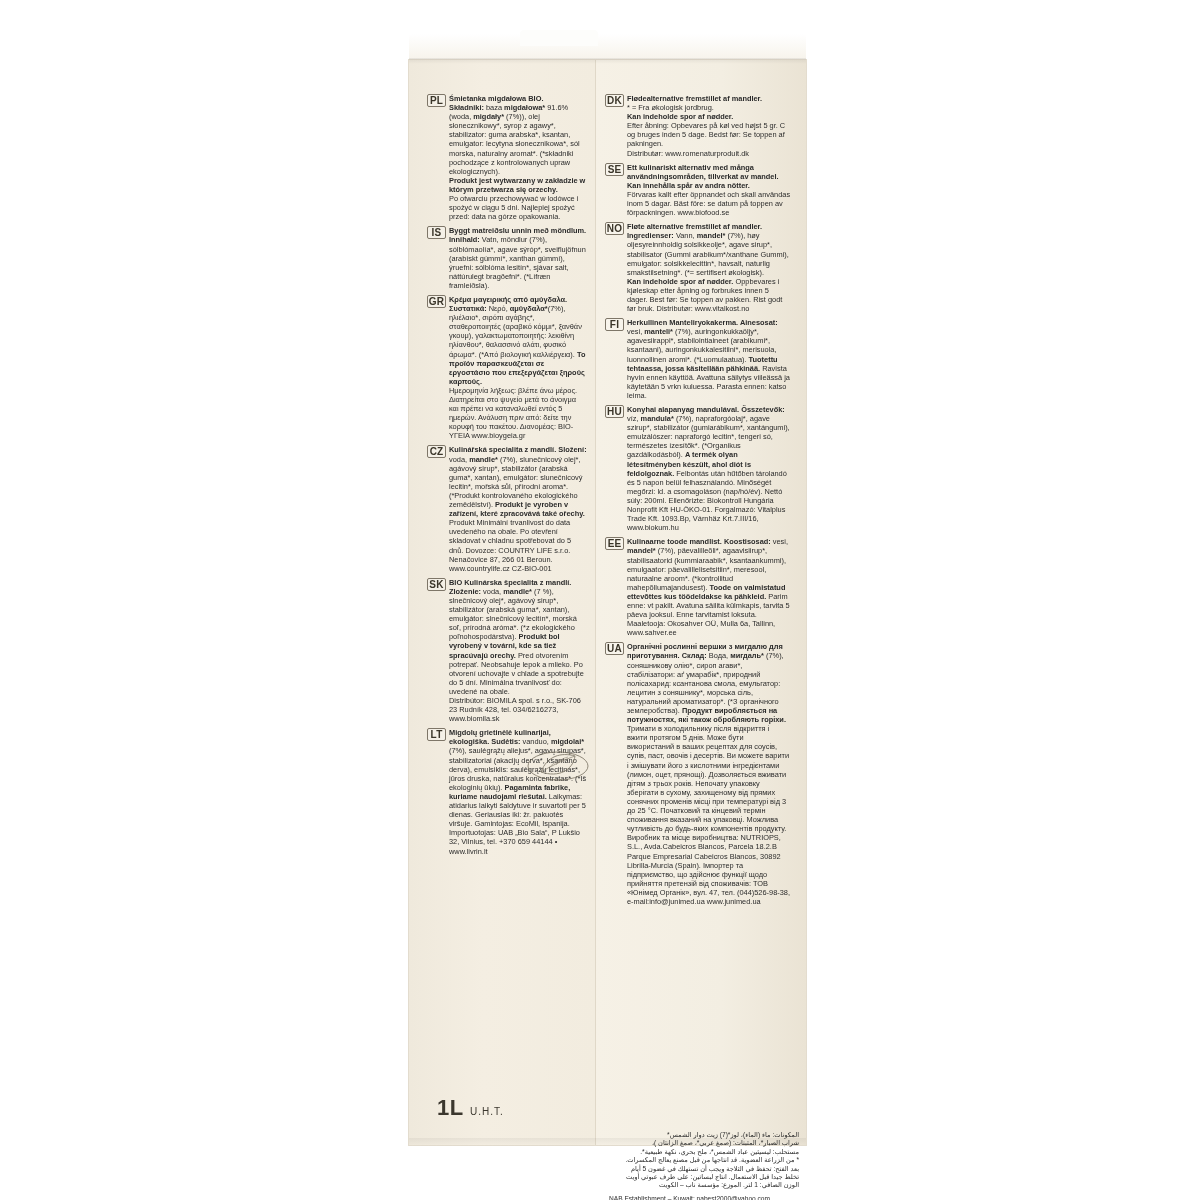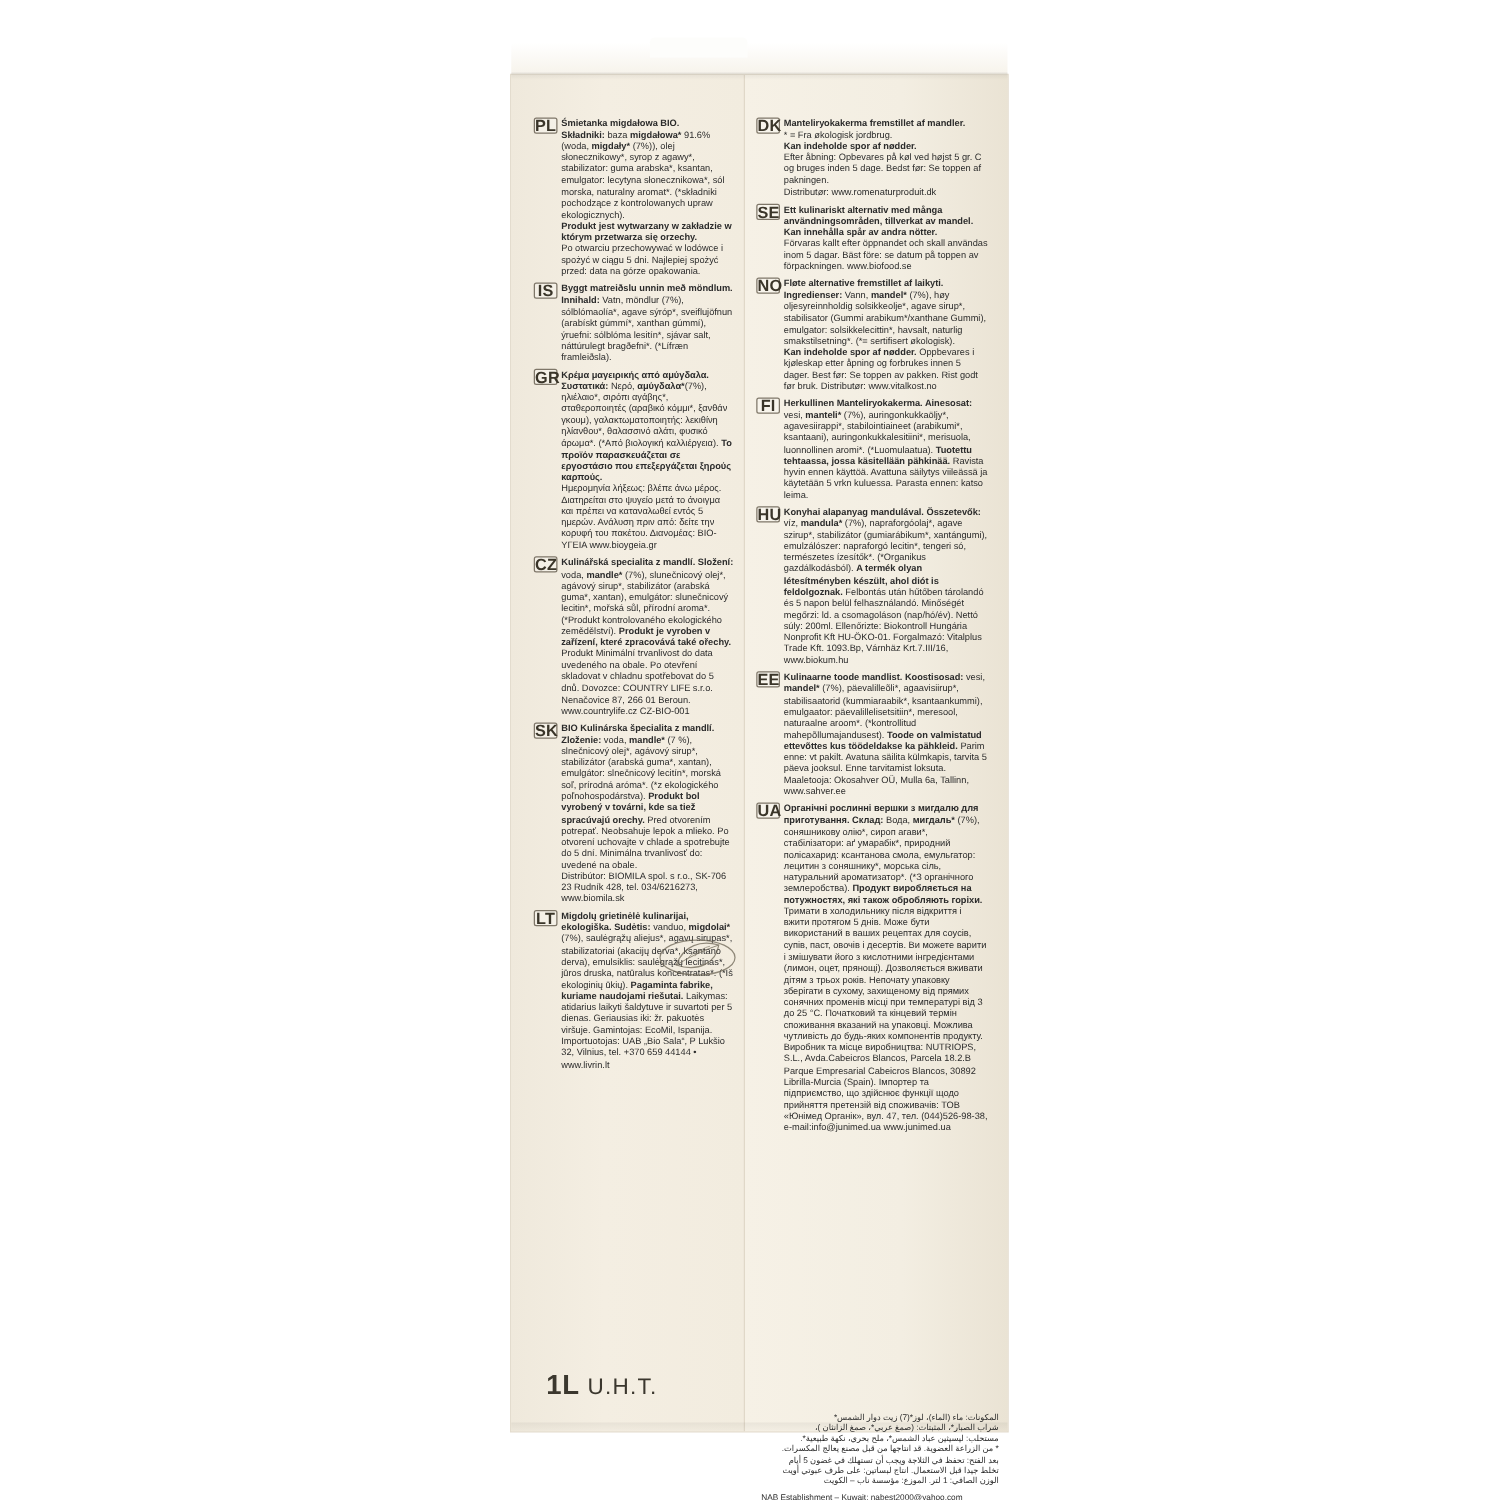--- a/index.html
+++ b/index.html
@@ -64,21 +64,21 @@
   .block{
     position:relative;
     padding-left:22px;
     margin-bottom:5px;
   }
   .lang{
     position:absolute;left:0;top:0;
     width:17px;height:11px;
     border:1px solid #7e7668;
     border-radius:2px;
-    font-size:13px;
+    font-size:10px;
     font-weight:bold;
     letter-spacing:.2px;
     text-align:center;
     line-height:11px;
     color:#3a3529;
     background:rgba(255,255,255,.25);
   }
   .block p{margin:0;}
   .b{font-weight:bold;margin-top:44px;}
 
@@ -87,21 +87,21 @@
     position:absolute;left:118px;top:686px;width:62px;height:40px;
     opacity:.75;
   }
   .bio-stamp svg{display:block;}
 
   
   .volume{
     position:absolute;left:28px;top:1035px;
     font-size:22px;font-weight:bold;color:#3b372e;letter-spacing:.5px;
   }
-  .volume .small{font-size:18px;font-weight:normal;letter-spacing:1px;}
+  .volume .small{font-size:10px;font-weight:normal;letter-spacing:1px;}
 
   .footer-note{
     position:absolute;left:200px;top:1055px;width:190px;
     font-size:6.6px;line-height:8.4px;color:#2b2b2b;
   }
   .footer-note .rtlmini{direction:rtl;text-align:right;}
 </style>
 </head>
 <body>
 
@@ -143,35 +143,35 @@
         </div>
         <div class="block">
           <span class="lang">LT</span>
           <p><span class="b">Migdolų grietinėlė kulinarijai, ekologiška.  Sudėtis:</span> vanduo, <span class="b">migdolai*</span> (7%), saulėgrąžų aliejus*, agavų sirupas*, stabilizatoriai (akacijų derva*, ksantano derva), emulsiklis: saulėgrąžų lecitinas*, jūros druska, natūralus koncentratas*. (*Iš ekologinių ūkių). <span class="b">Pagaminta fabrike, kuriame naudojami riešutai.</span> Laikymas: atidarius laikyti šaldytuve ir suvartoti per 5 dienas. Geriausias iki: žr. pakuotės viršuje. Gamintojas: EcoMil, Ispanija. Importuotojas: UAB „Bio Sala“, P Lukšio 32, Vilnius, tel. +370 659 44144 • www.livrin.lt</p>
         </div>
       </div>
 
     <div class="col col-right" id="right-col">
         <div class="block">
           <span class="lang">DK</span>
-          <p><span class="b">Mantelirуоkakerma fremstillet af mandler.</span></p>
+          <p><span class="b">Flødealternative fremstillet af mandler.</span></p>
           <p>* = Fra økologisk jordbrug.</p>
           <p><span class="b">Kan indeholde spor af nødder.</span></p>
           <p>Efter åbning: Opbevares på køl ved højst 5 gr. C og bruges inden 5 dage. Bedst før: Se toppen af pakningen.</p>
           <p>Distributør: www.romenaturproduit.dk</p>
         </div>
         <div class="block">
           <span class="lang">SE</span>
           <p><span class="b">Ett kulinariskt alternativ med många användningsområden, tillverkat av mandel.</span></p>
           <p><span class="b">Kan innehålla spår av andra nötter.</span></p>
           <p>Förvaras kallt efter öppnandet och skall användas inom 5 dagar. Bäst före: se datum på toppen av förpackningen. www.biofood.se</p>
         </div>
         <div class="block">
           <span class="lang">NO</span>
-          <p><span class="b">Fløte alternative fremstillet af laikyti.</span></p>
+          <p><span class="b">Fløte alternative fremstillet af mandler.</span></p>
           <p><span class="b">Ingredienser:</span> Vann, <span class="b">mandel*</span> (7%), høy oljesyreinnholdig solsikkeolje*, agave sirup*, stabilisator (Gummi arabikum*/xanthane Gummi), emulgator: solsikkelecittin*, havsalt, naturlig smakstilsetning*. (*= sertifisert økologisk).</p>
           <p><span class="b">Kan indeholde spor af nødder.</span> Oppbevares i kjøleskap etter åpning og forbrukes innen 5 dager. Best før: Se toppen av pakken. Rist godt før bruk. Distributør: www.vitalkost.no</p>
         </div>
         <div class="block">
           <span class="lang">FI</span>
           <p><span class="b">Herkullinen Mantelirуоkakerma. Ainesosat:</span> vesi, <span class="b">manteli*</span> (7%), auringonkukkaöljy*, agavesiirappi*, stabilointiaineet (arabikumi*, ksantaani), auringonkukkalesitiini*, merisuola, luonnollinen aromi*. (*Luomulaatua). <span class="b">Tuotettu tehtaassa, jossa käsitellään pähkinää.</span> Ravista hyvin ennen käyttöä. Avattuna säilytys viileässä ja käytetään 5 vrkn kuluessa. Parasta ennen: katso leima.</p>
         </div>
         <div class="block">
           <span class="lang">HU</span>
           <p><span class="b">Konyhai alapanyag mandulával. Összetevők:</span> víz, <span class="b">mandula*</span> (7%), napraforgóolaj*, agave szirup*, stabilizátor (gumiarábikum*, xantángumi), emulzálószer: napraforgó lecitin*, tengeri só, természetes ízesítők*. (*Organikus gazdálkodásból). <span class="b">A termék olyan létesítményben készült, ahol diót is feldolgoznak.</span> Felbontás után hűtőben tárolandó és 5 napon belül felhasználandó. Minőségét megőrzi: ld. a csomagoláson (nap/hó/év). Nettó súly: 200ml. Ellenőrizte: Biokontroll Hungária Nonprofit Kft HU-ÖKO-01. Forgalmazó: Vitalplus Trade Kft. 1093.Bp, Várnhäz Krt.7.III/16, www.biokum.hu</p>

